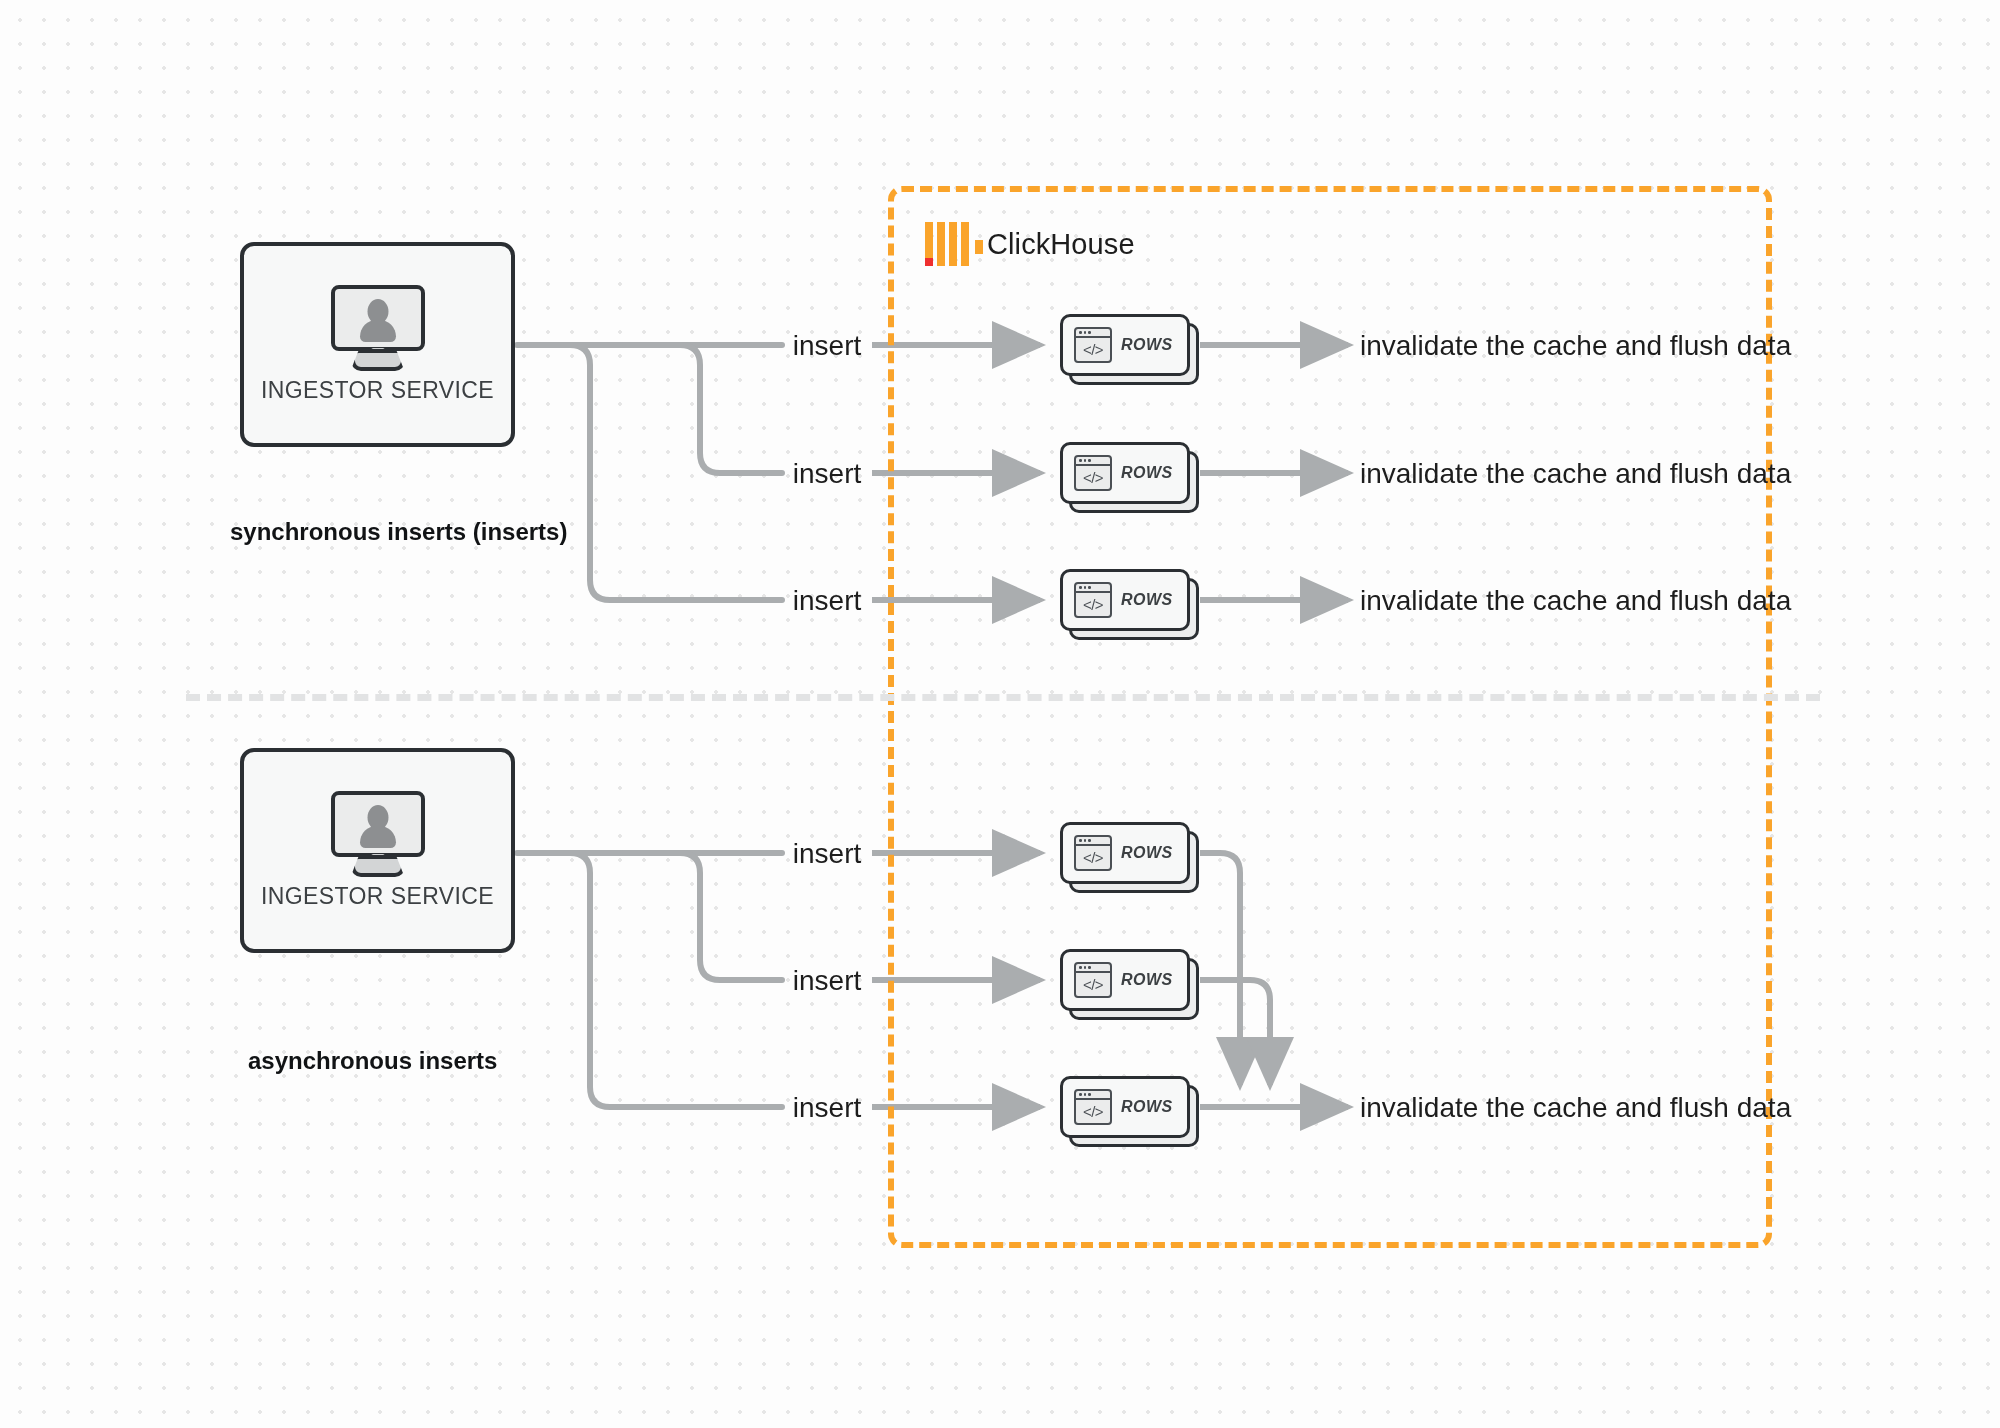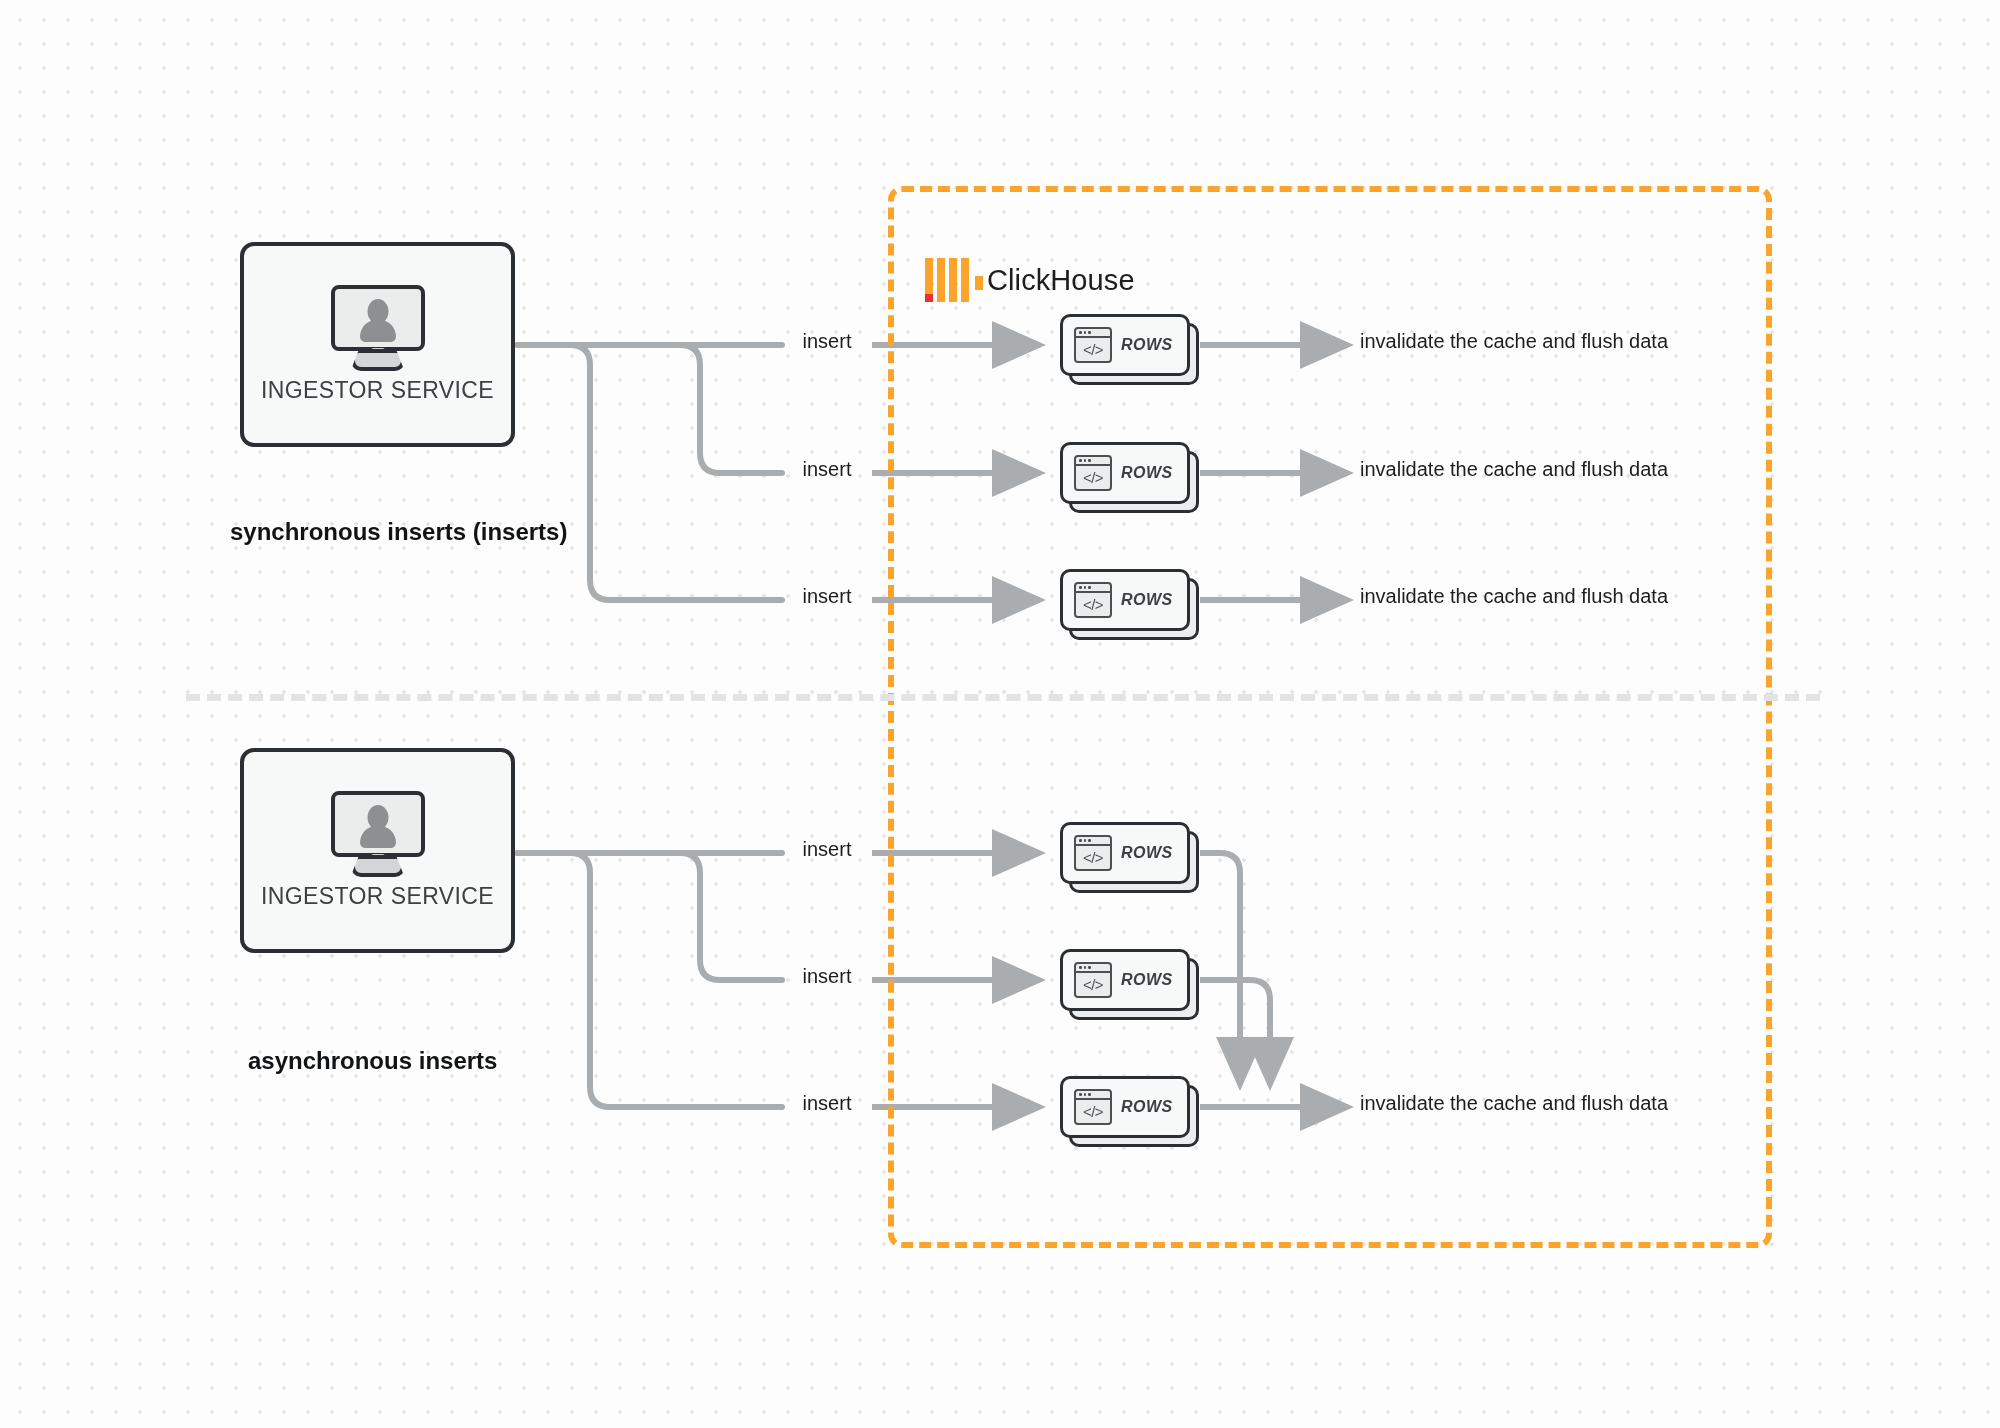--- a/index.html
+++ b/index.html
@@ -248,21 +248,21 @@
     font-size: 16px;
     font-style: italic;
     font-weight: bold;
     color: #3c4043;
     letter-spacing: 0.5px;
   }
 
   
   .flow-label {
     position: absolute;
-    font-size: 20px;
+    font-size: 28px;
     color: #1d1d1d;
     white-space: nowrap;
   }
   .flow-label.insert {
     text-align: center;
     transform: translateX(-50%);
   }
 
   
   .hdivider {
@@ -309,21 +309,21 @@
     <path d="M 872 1107 L 1040 1107" stroke="#aaadaf" stroke-width="6" fill="none" marker-end="url(#arrowGray)"></path>
 
     <path d="M 1200 853 L 1220 853 Q 1240 853 1240 873 L 1240 1085" stroke="#aaadaf" stroke-width="6" fill="none" marker-end="url(#arrowGray)"></path>
     <path d="M 1200 980 L 1250 980 Q 1270 980 1270 1000 L 1270 1085" stroke="#aaadaf" stroke-width="6" fill="none" marker-end="url(#arrowGray)"></path>
 
     <path d="M 1200 1107 L 1348 1107" stroke="#aaadaf" stroke-width="6" fill="none" marker-end="url(#arrowGray)"></path>
   </svg>
 
   <div class="ch-boundary" style="left:888px; top:186px; width:884px; height:1062px;"></div>
 
-  <div class="ch-logo-wrap" style="left:925px; top:222px;margin-top:36px;">
+  <div class="ch-logo-wrap" style="left:925px; top:222px;">
     <div class="ch-mark">
       <span class="ch-bar b1"></span>
       <span class="ch-bar b2"></span>
       <span class="ch-bar b3"></span>
       <span class="ch-bar b4"></span>
       <span class="ch-dot-red"></span>
       <span class="ch-tick"></span>
     </div>
     <span class="ch-name">ClickHouse</span>
   </div>

